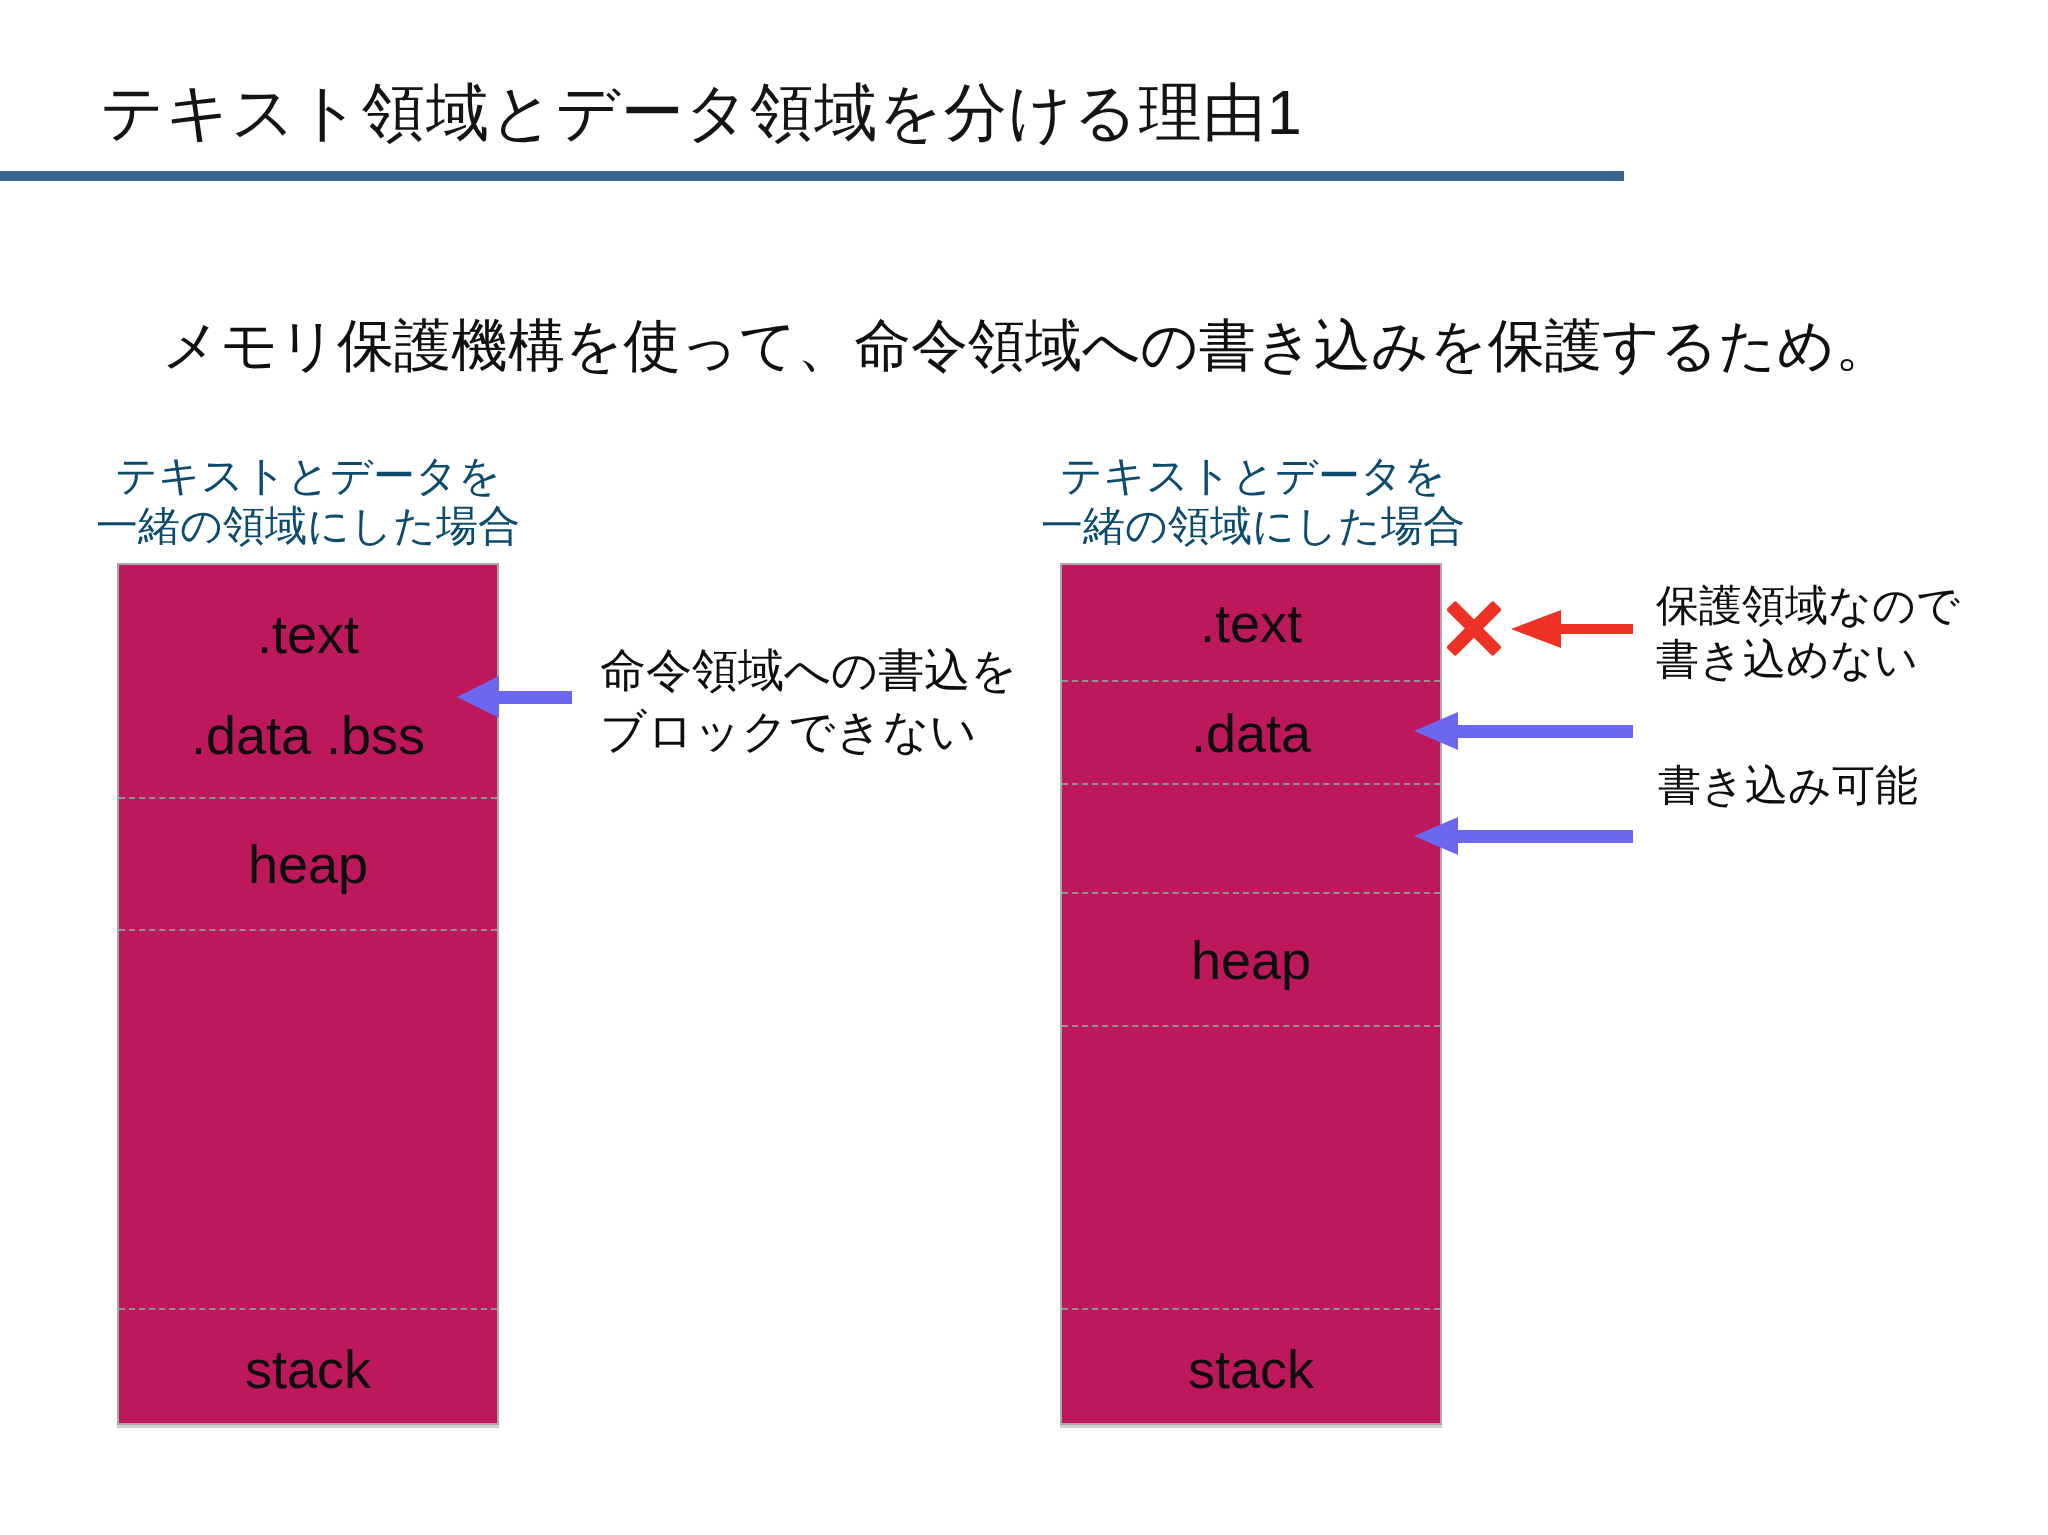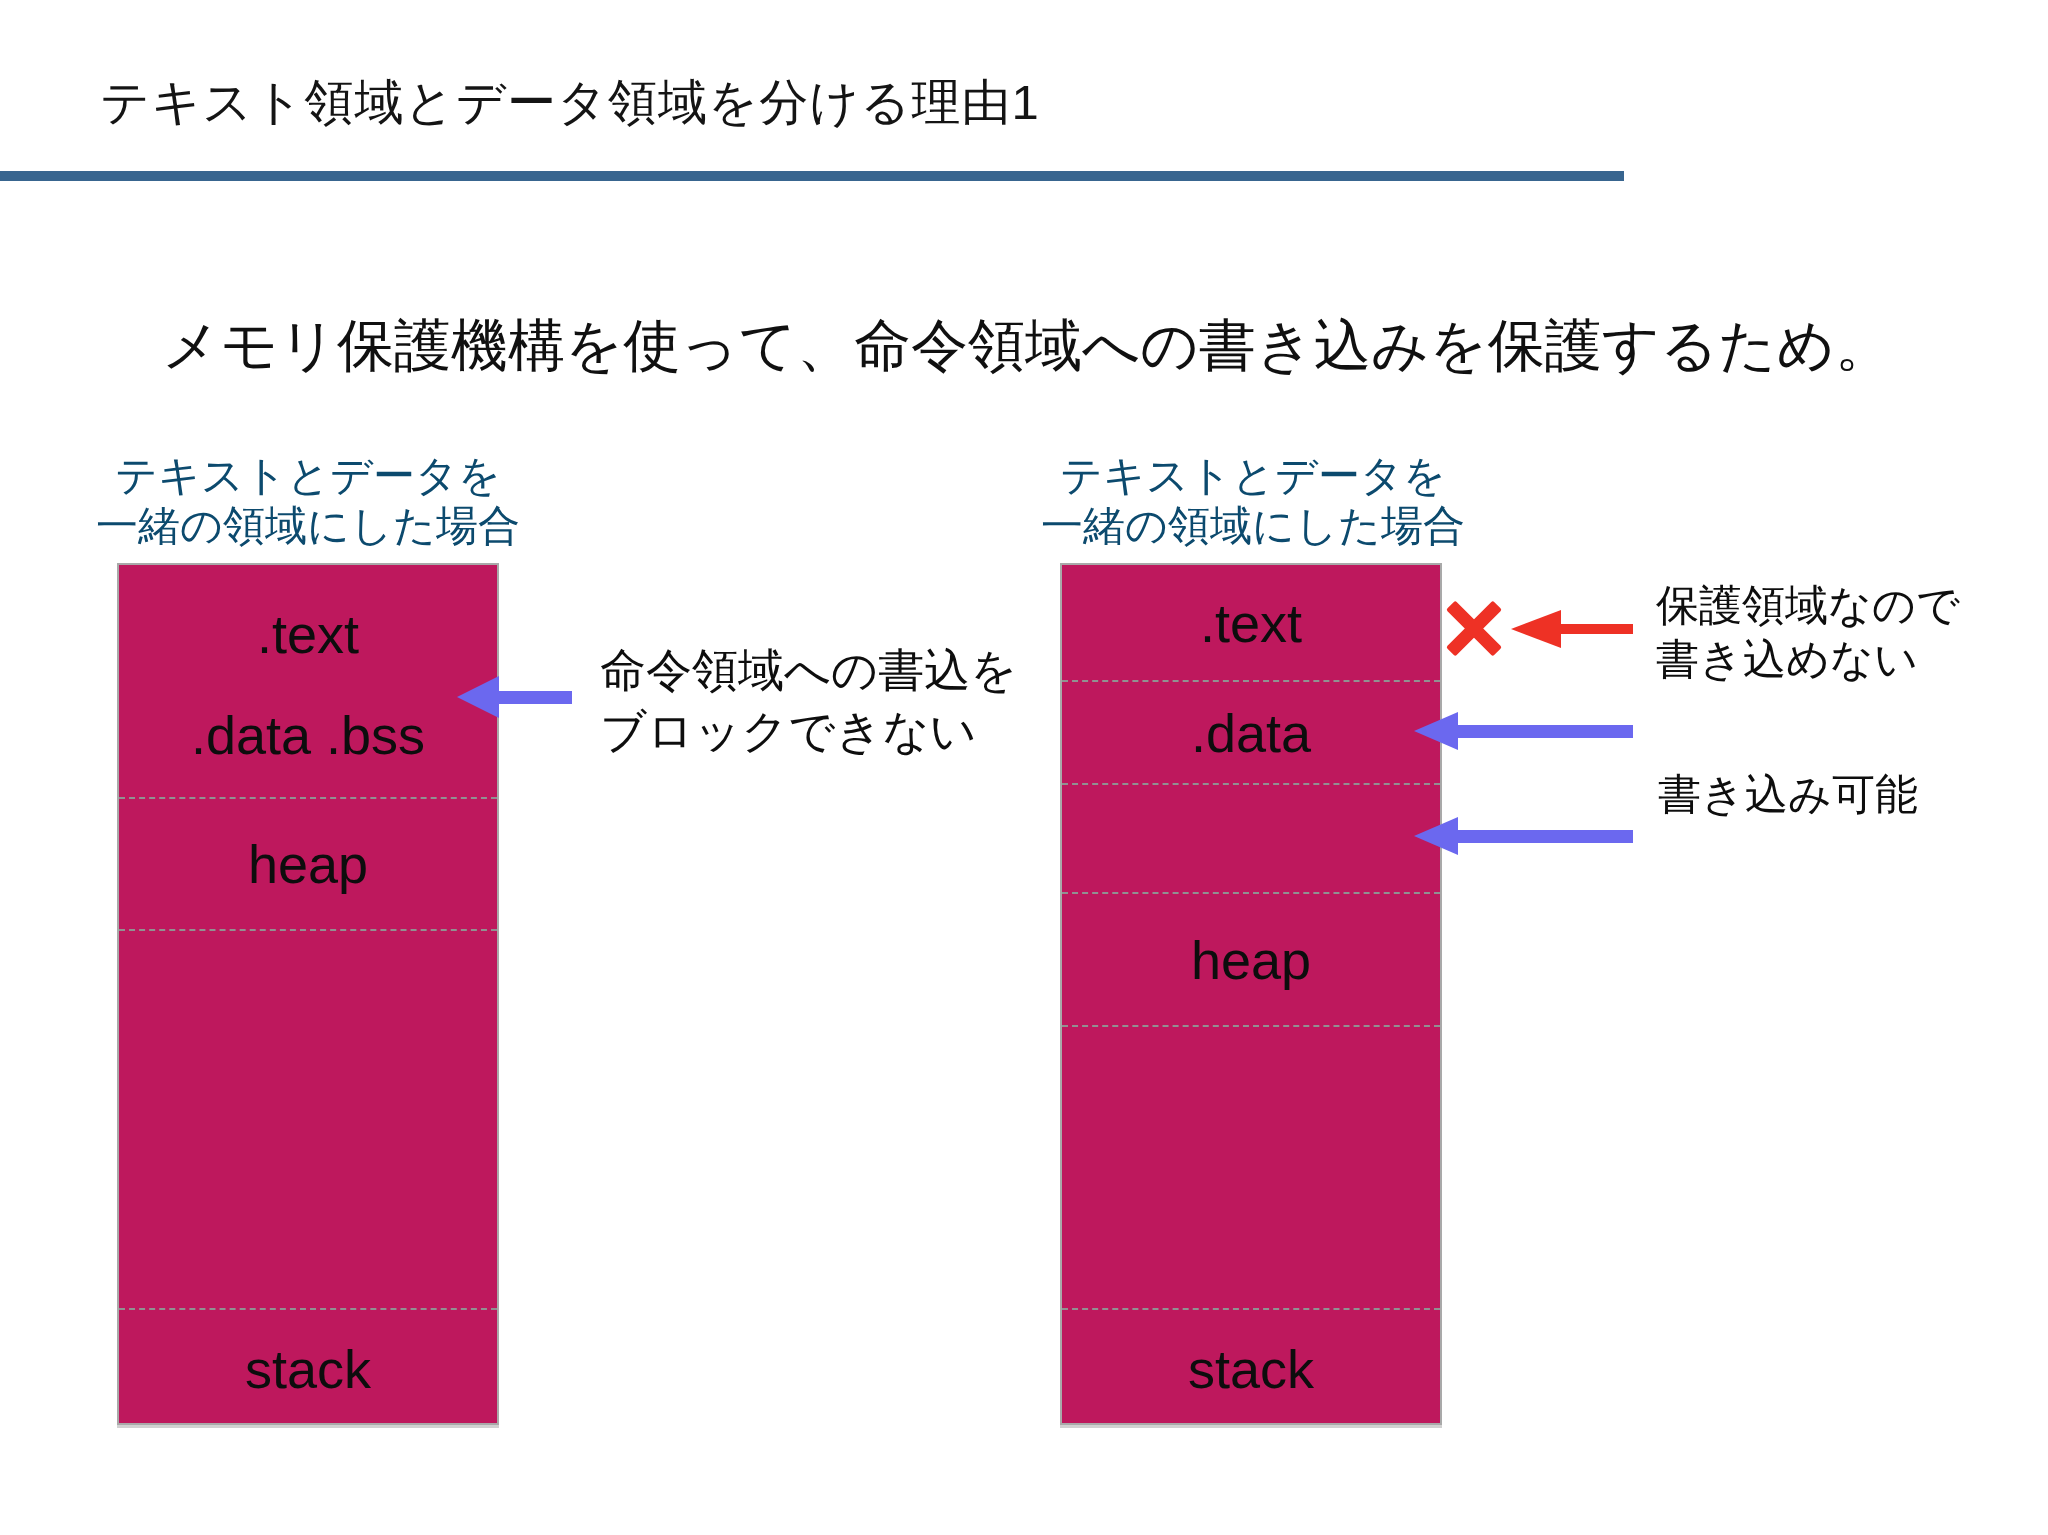--- a/index.html
+++ b/index.html
@@ -2,21 +2,21 @@
 <html><head>
 <meta charset="utf-8">
 <style>
   html,body{margin:0;padding:0;background:#fff;}
   .slide{
     position:relative; width:2048px; height:1535px; background:#ffffff;
     font-family:"Liberation Sans","DejaVu Sans",sans-serif; color:#121212;
     overflow:hidden;
   }
   .title{
-    position:absolute; left:100px; top:70px; font-size:49px; letter-spacing:1px;
+    position:absolute; left:100px; top:70px; font-size:63px; letter-spacing:1px;
     white-space:nowrap; color:#141414;
   }
   .title-rule{
     position:absolute; left:0; top:171px; width:1624px; height:10px;
     background:#38658F;
   }
   .lead{
     position:absolute; left:162px; top:308px; font-size:57px; letter-spacing:0px;
     white-space:nowrap; color:#101010;
   }
@@ -37,21 +37,21 @@
     position:absolute; left:0; right:0; height:0;
     border-top:2px dashed #919191;
   }
   .seclabel{
     position:absolute; left:0; right:0; text-align:center; font-size:54px;
     transform:translateY(-50%); color:#0d0d0d; white-space:nowrap;
   }
   .annot{ position:absolute; color:#0e0e0e; white-space:nowrap; }
   .annot.block{ left:600px; top:640px; font-size:46px; line-height:61px; }
   .annot.protected{ left:1656px; top:578px; font-size:43px; line-height:54px; }
-  .annot.writable{ left:1658px; top:757px; font-size:43px;margin-top:9px; }
+  .annot.writable{ left:1658px; top:757px; font-size:43px; }
   
   .head{ position:absolute; width:0; height:0; border-style:solid; border-color:transparent; }
   .shaft{ position:absolute; }
   .blue{ background:#6B68EF; }
   .head.blue{ background:none; border-right-color:#6B68EF; }
   .red{ background:#EE3125; }
   .head.red{ background:none; border-right-color:#EE3125; }
   
   .a1-head{ left:457px; top:676px; border-width:21px 42px 21px 0; }
   .a1-shaft{ left:496px; top:691px; width:76px; height:13px; }

